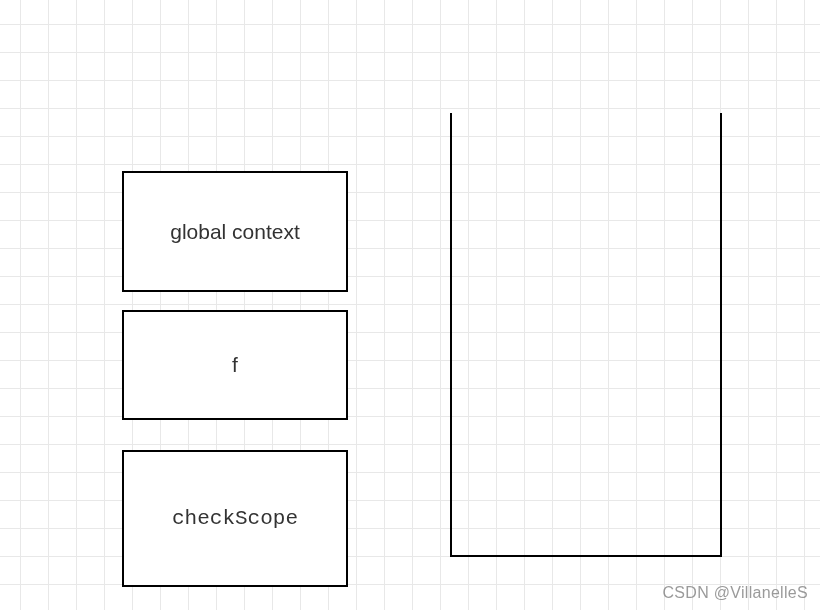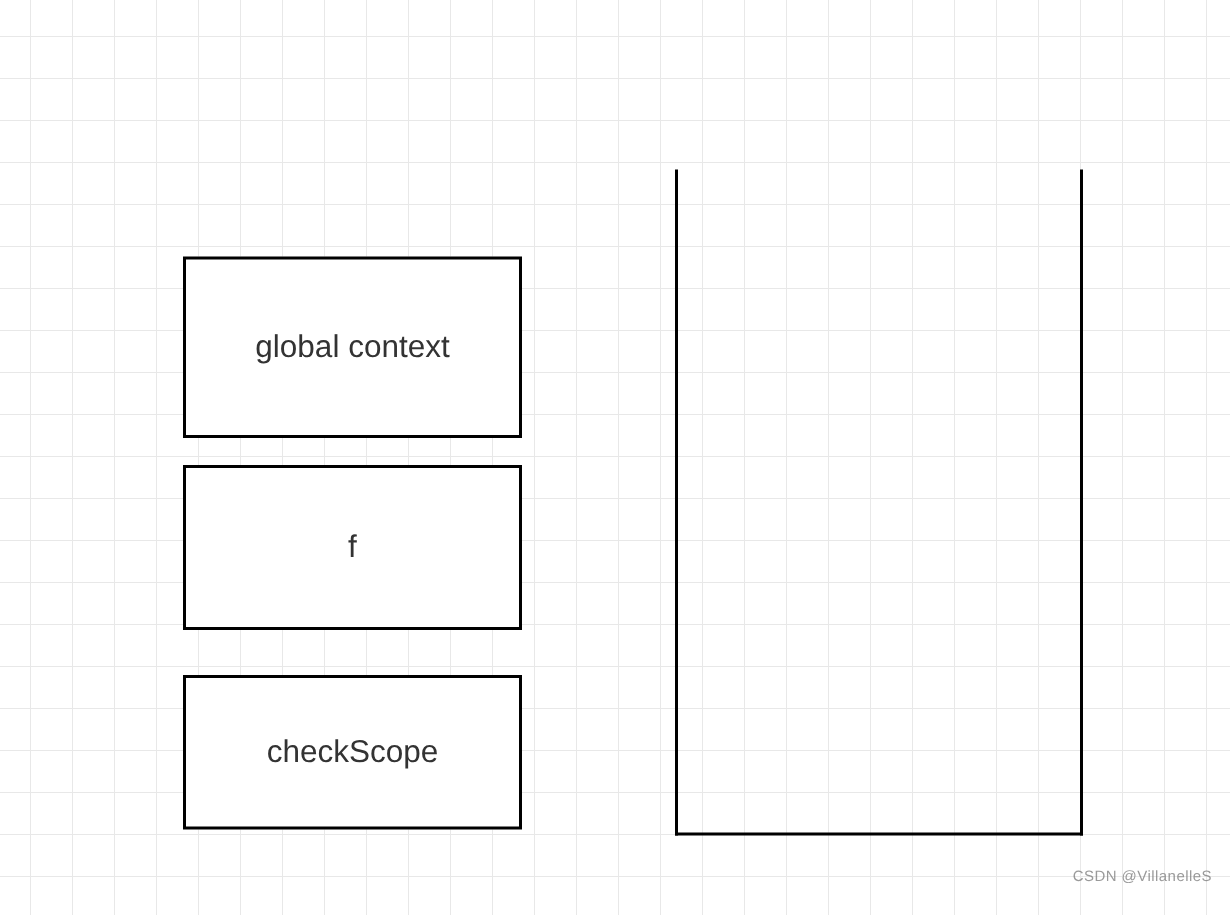--- a/index.html
+++ b/index.html
@@ -48,21 +48,22 @@
     .box-f {
       left: 122px;
       top: 310px;
       width: 226px;
       height: 110px;
     }
     .box-check {
       left: 122px;
       top: 450px;
       width: 226px;
-      height: 103px;
+      height: 137px;
+      font-family: Liberation Mono, monospace;
     }
     .u-shape {
       position: absolute;
       left: 450px;
       top: 113px;
       width: 272px;
       height: 444px;
     }
     .u-left {
       position: absolute;
@@ -84,22 +85,22 @@
       position: absolute;
       left: 0;
       bottom: 0;
       width: 100%;
       height: 2px;
       background-color: #000000;
     }
     .watermark {
       position: absolute;
       right: 12px;
-      bottom: 20px;
-      font-size: 10px;
+      bottom: 8px;
+      font-size: 16px;
       color: rgba(120, 120, 120, 0.75);
       letter-spacing: 0.3px;
     }
   </style>
 </head>
 <body>
 
 <div class="grid-bg"></div>
 
 <div class="box box-global">

